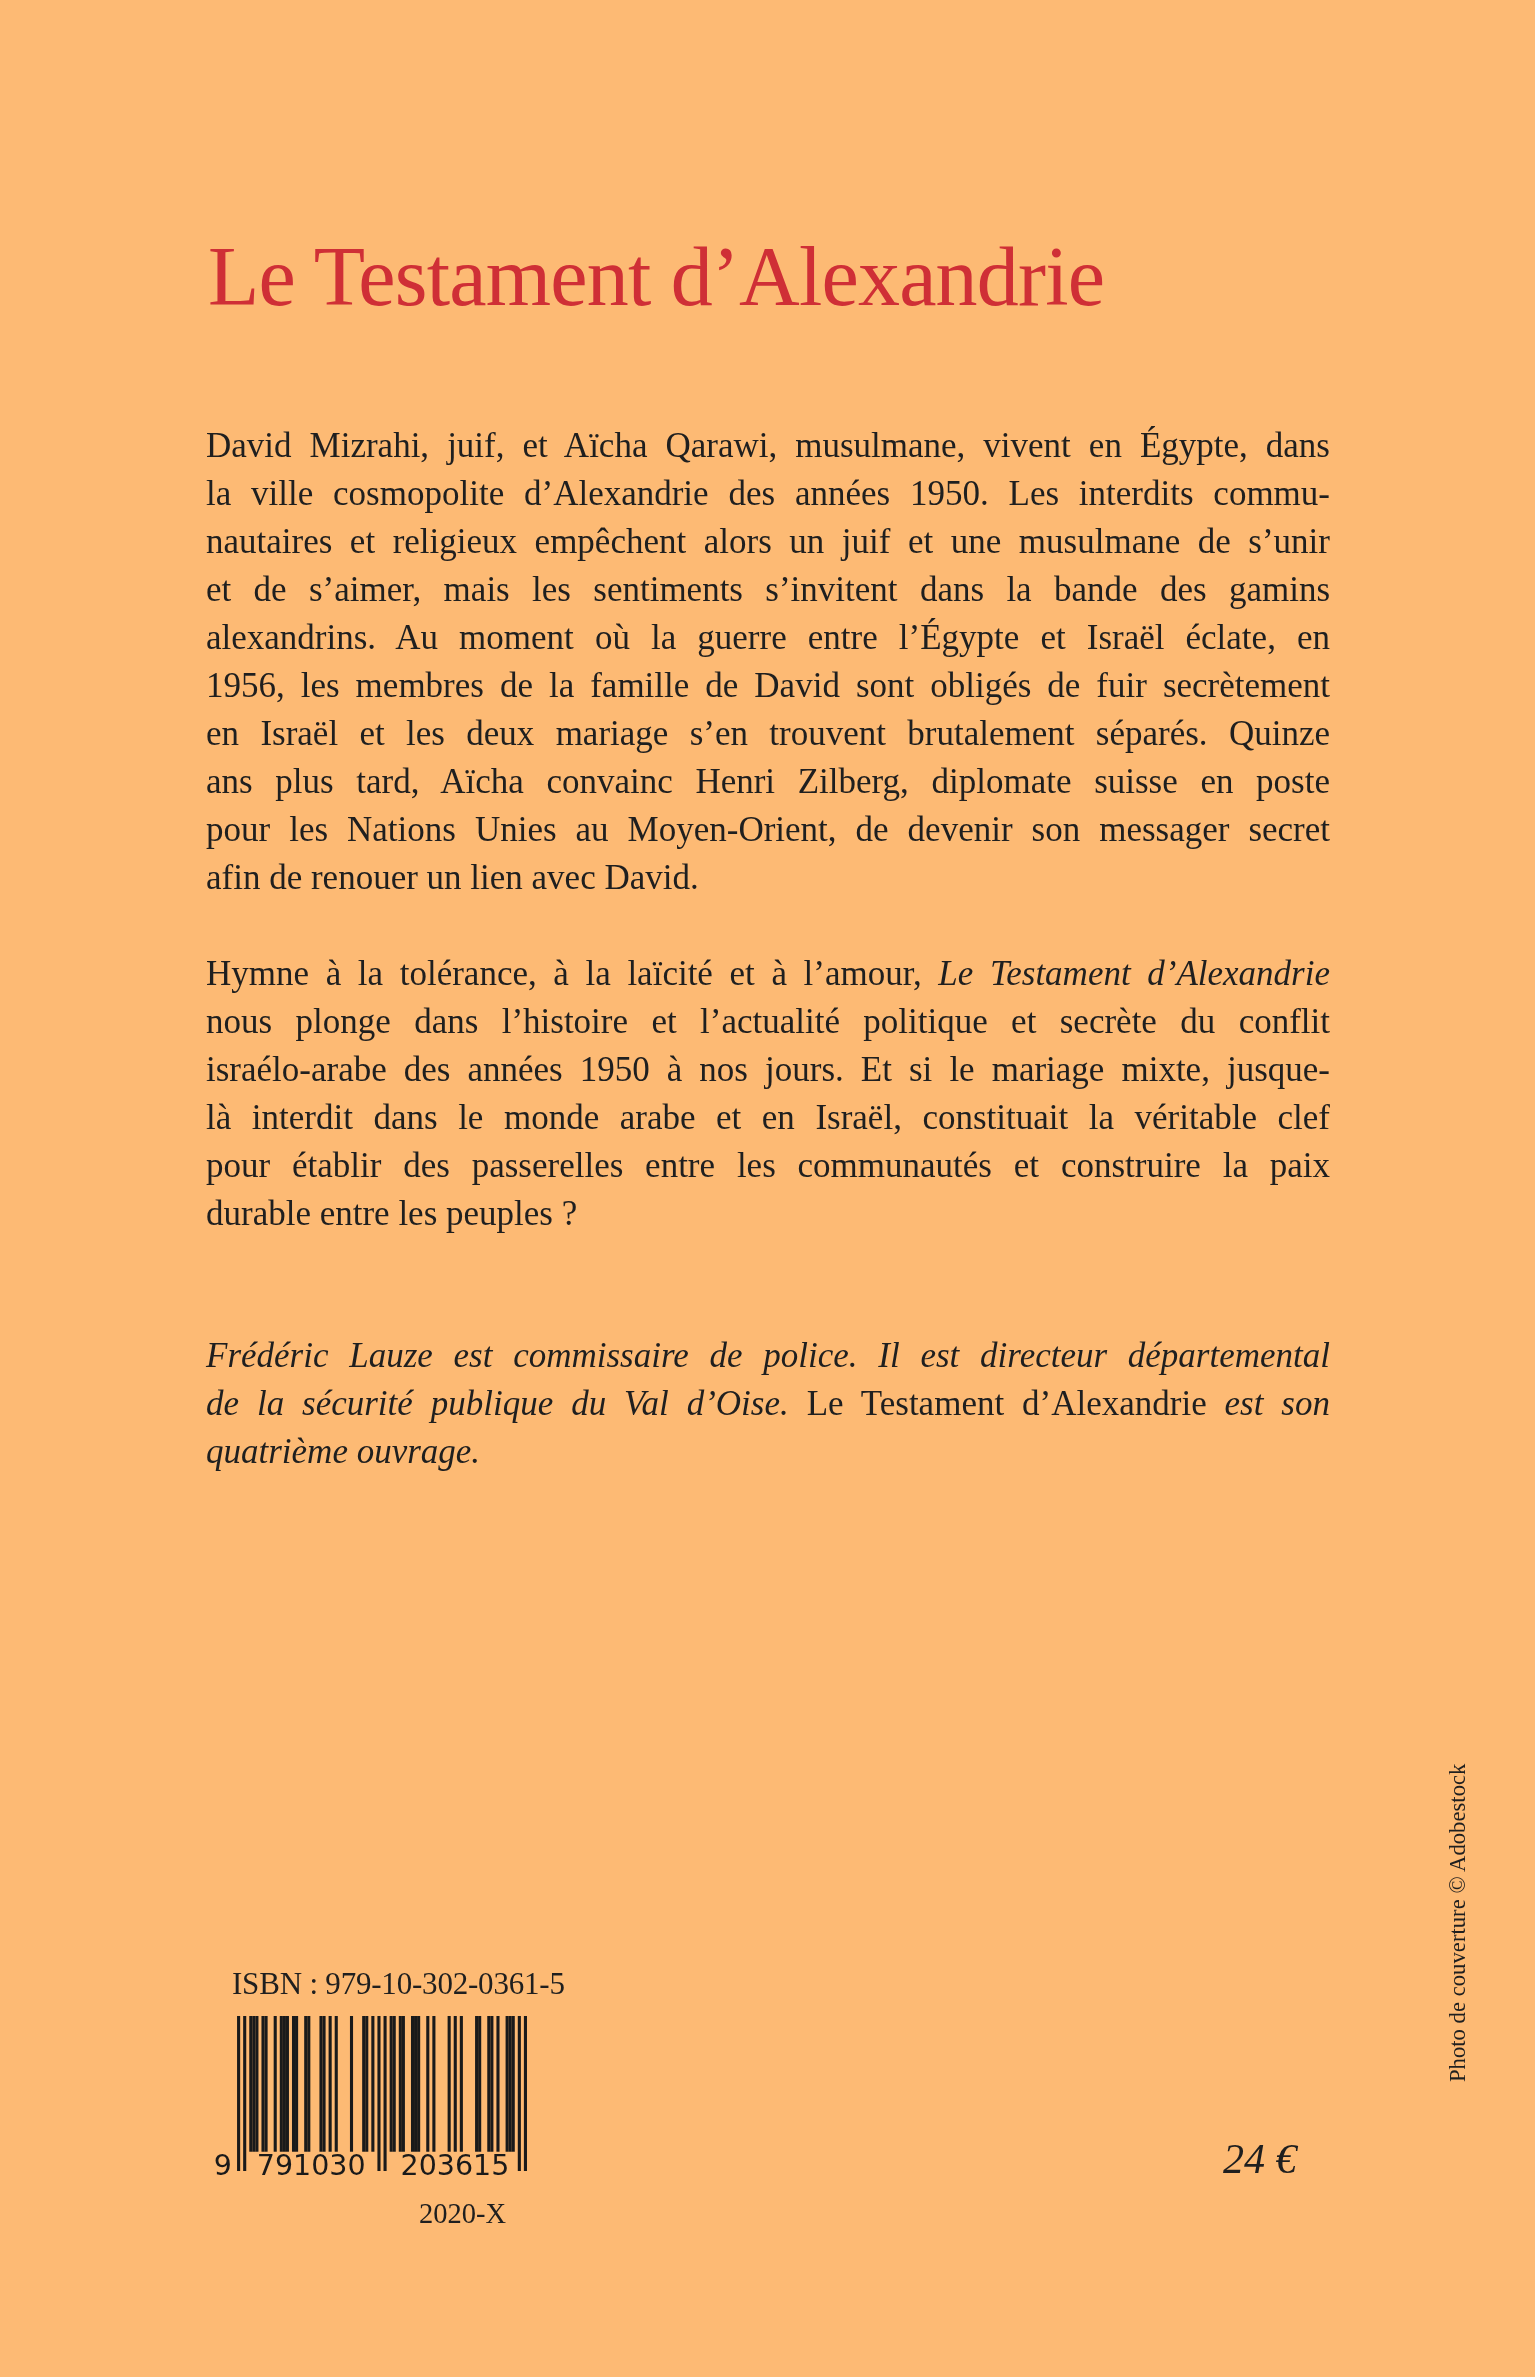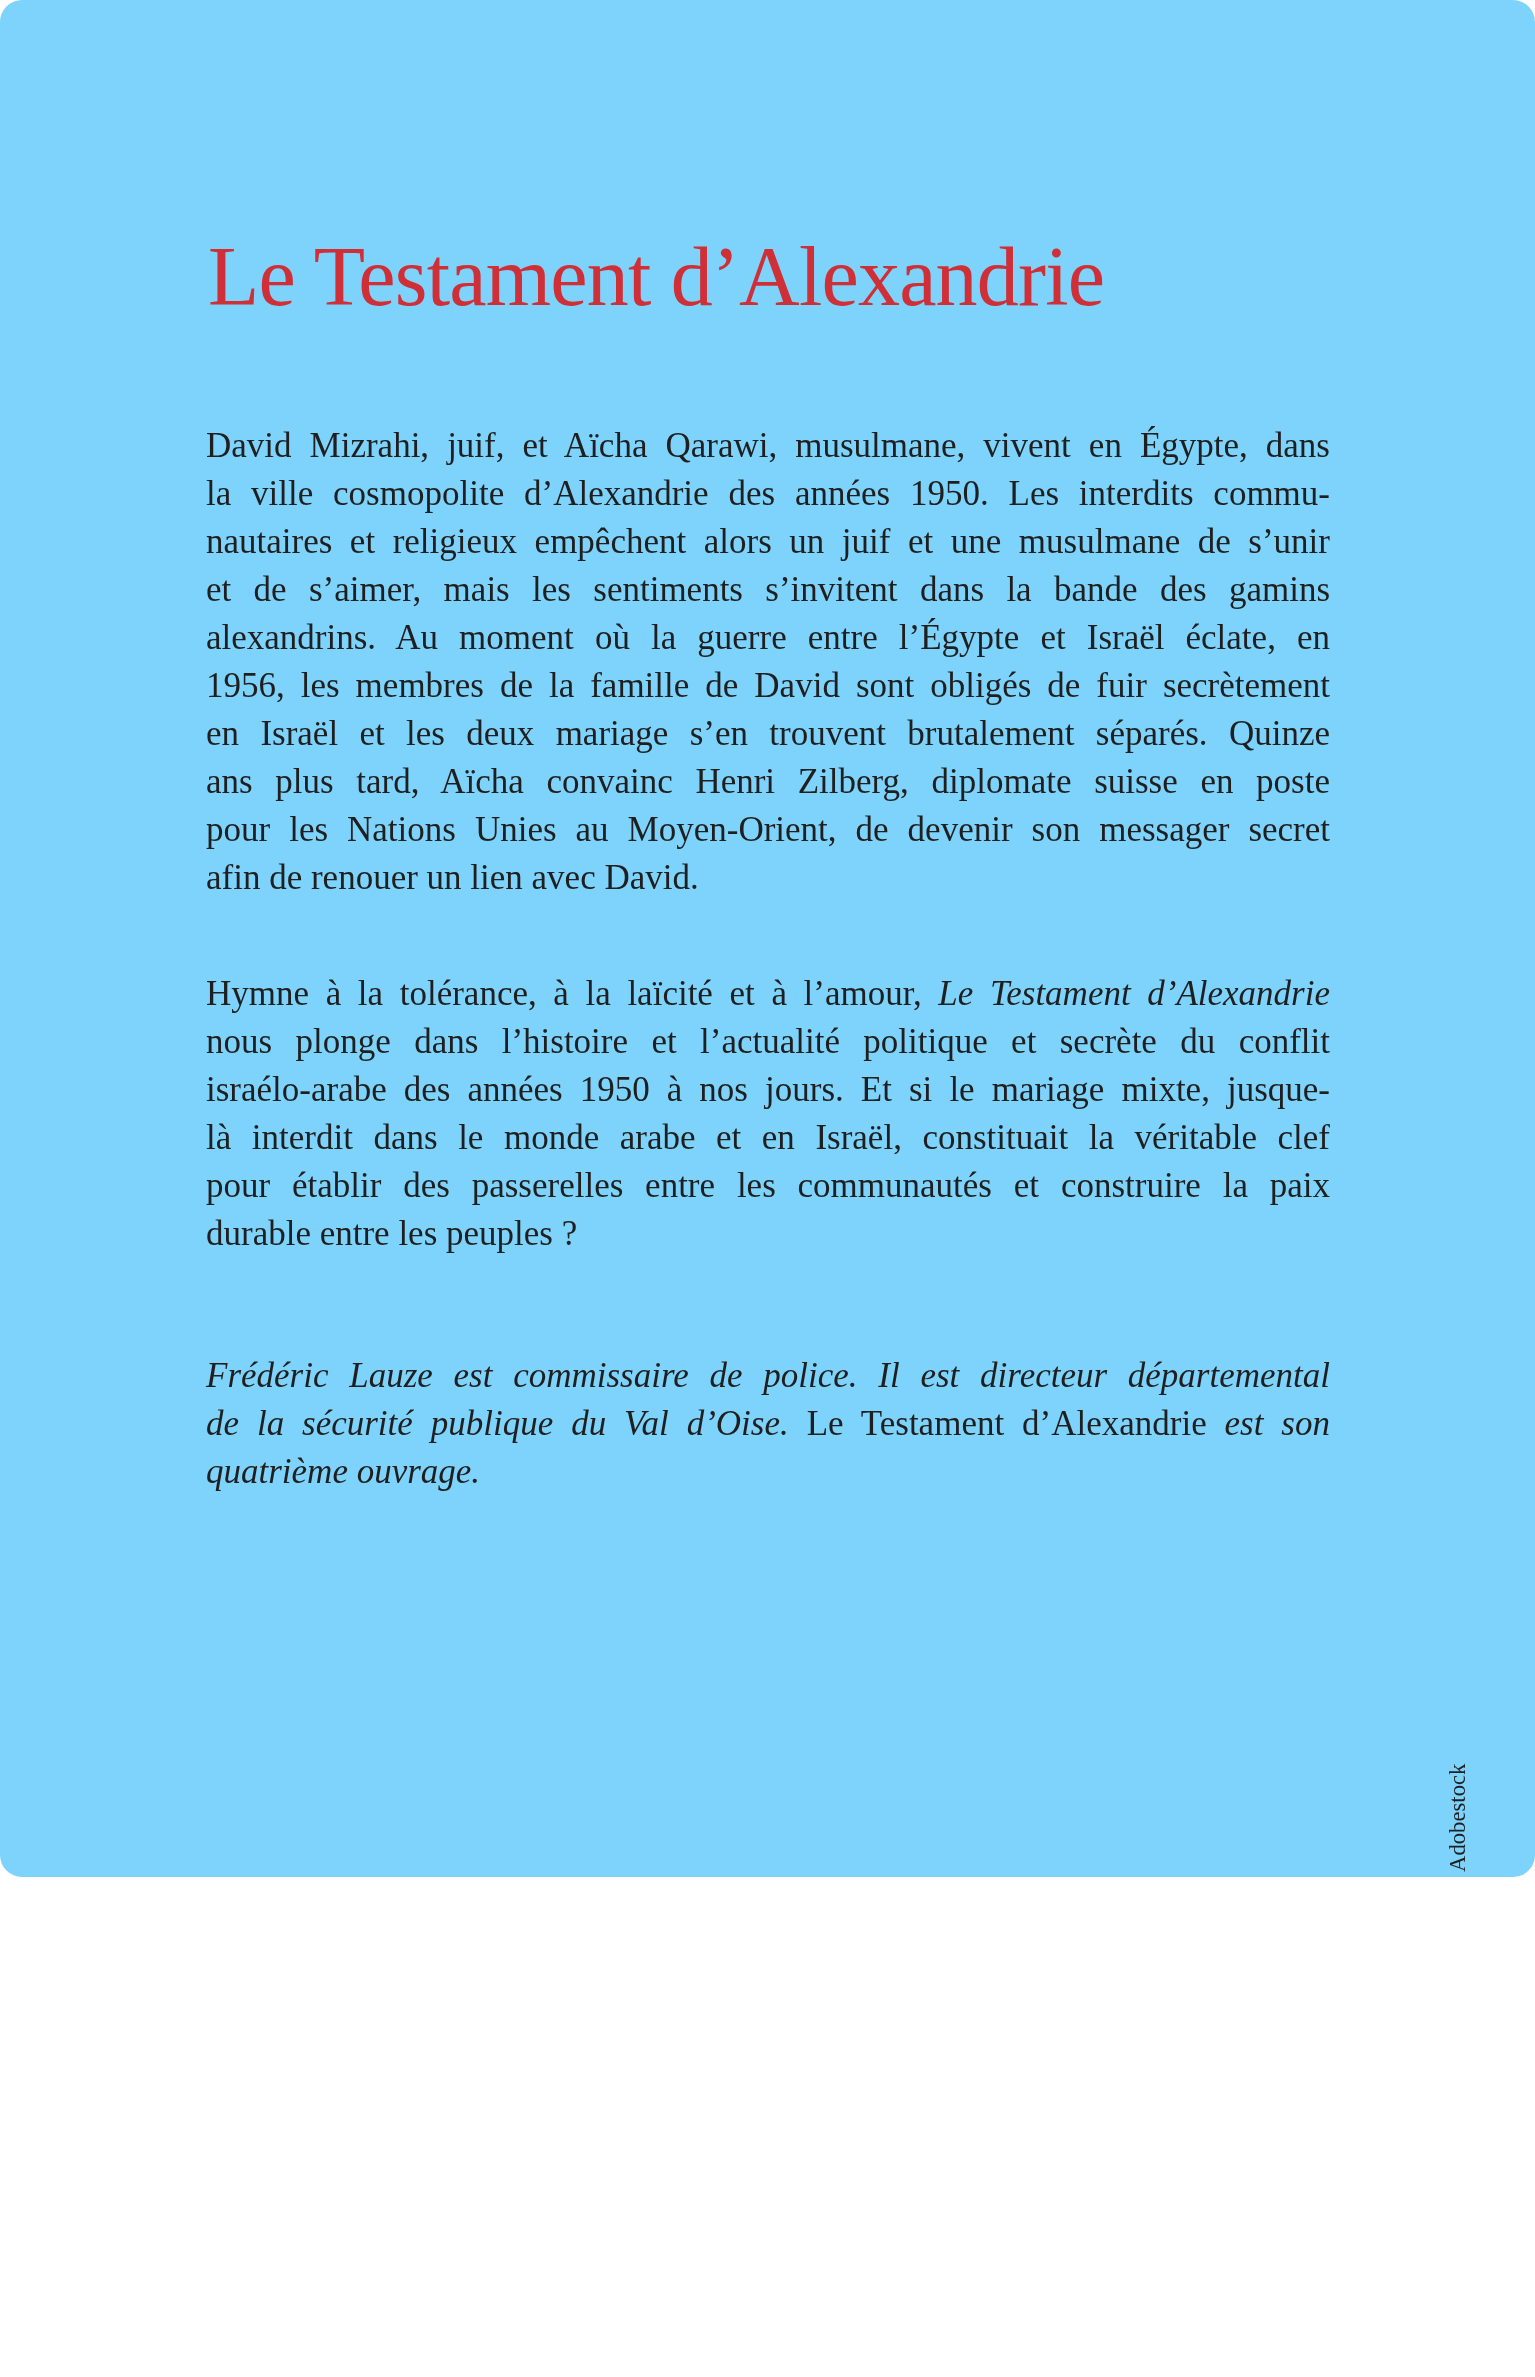--- a/index.html
+++ b/index.html
@@ -1,39 +1,38 @@
 <!DOCTYPE html>
 <html style="font-size:13.4px"><head>
 <meta charset="utf-8">
 <style>
   html,body{margin:0;padding:0;background:#ffffff;}
   .page{
     position:relative;
-    width:1535px;height:1877px;
-    background:#7dd3fc;
+    width:1535px;height:2377px;
+    background:#fdba74;
     color:#1f1f1f;
     font-family:"Liberation Serif", serif;
     overflow:hidden;
-    border-radius:22px;
   }
   .title{
     position:absolute;
     left:208px;top:233px;
     font-size:84px;line-height:1.05;
     letter-spacing:-0.8px;
     color:#cf2f36;
     white-space:nowrap;
   }
   .body-block{
     position:absolute;
     left:206px;top:422px;width:1124px;
     font-size:35px;line-height:48px;
   }
   .para{margin:0;}
-  .para + .para{margin-top:68px;}
+  .para + .para{margin-top:48px;}
   .para.bio{margin-top:94px;}
   .line{
     text-align:justify;
     text-align-last:justify;
     -moz-text-align-last:justify;
   }
   .line.last{text-align-last:left;-moz-text-align-last:left;}
   .seg.it{font-style:italic;}
   .para.bio .seg{font-style:italic;}
   .para.bio .seg.rm{font-style:normal;}

